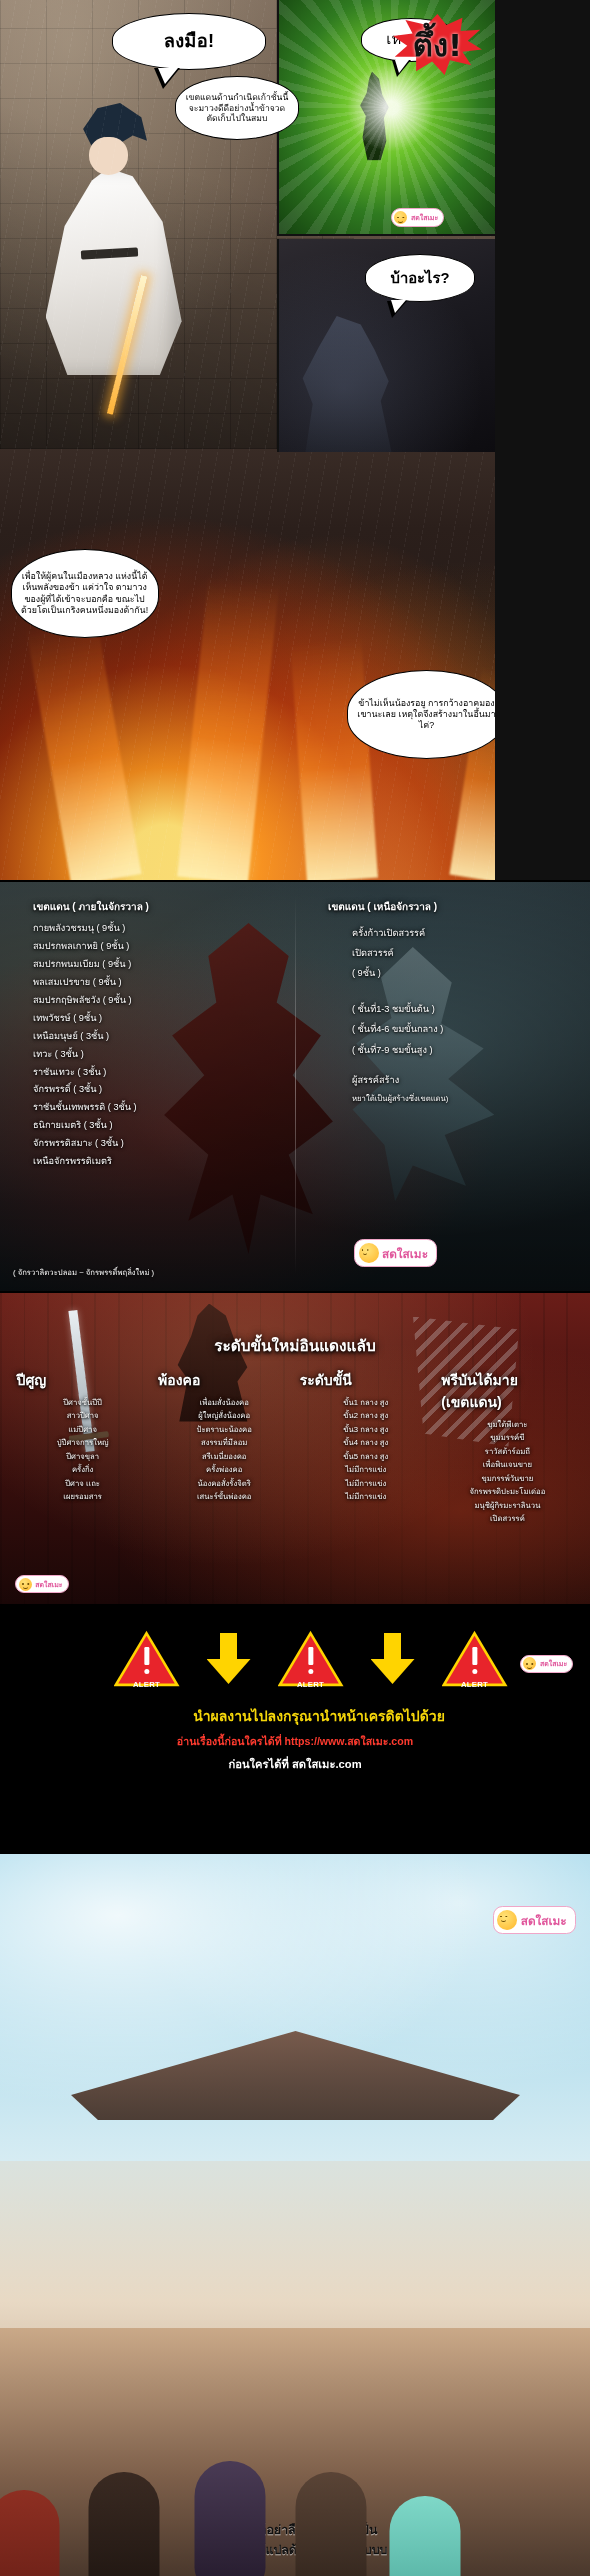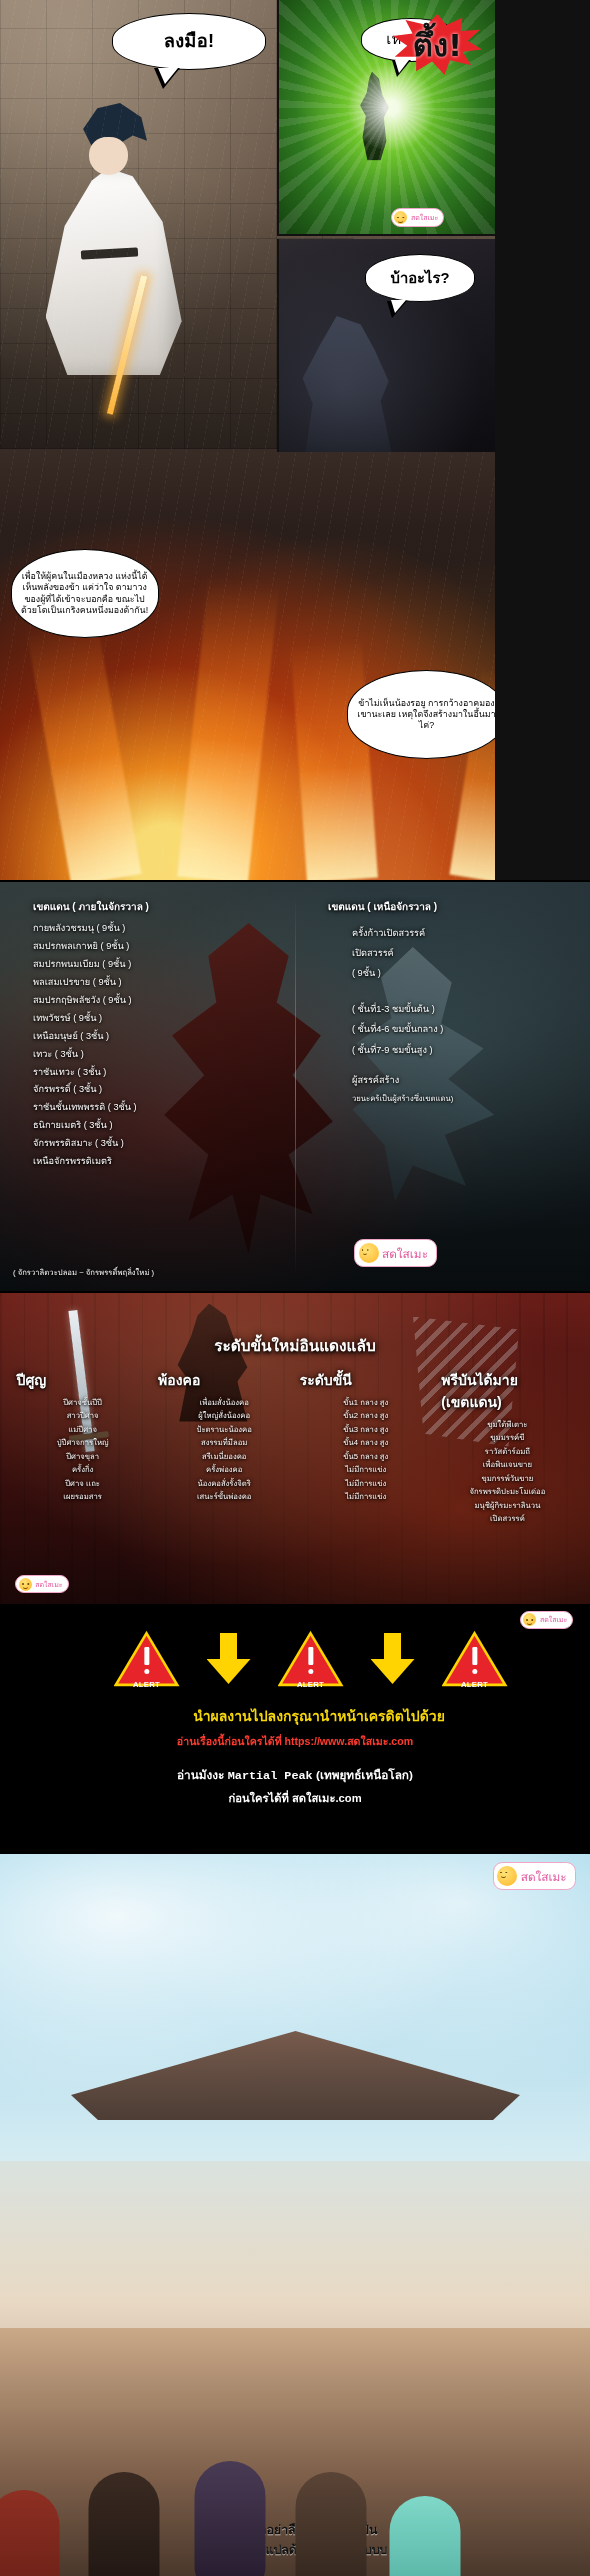--- a/index.html
+++ b/index.html
@@ -195,21 +195,21 @@
     position:absolute; inset:0; display:flex; align-items:center; justify-content:center;
     color:#111; font-size:31px; font-weight:bold; font-family:"DejaVu Sans", sans-serif;
     text-shadow:0 0 3.5px #fff;
   }
 
   
   .chip{
     position:absolute; display:flex; align-items:center; gap:3.5px;
     background:#fff; border:1.2px solid #f0a6c8; border-radius:9.4px;
     padding:1.8px 5.3px 1.8px 2.4px; z-index:9;
-    font-size:7px; color:#e0559b; font-weight:normal;
+    font-size:7px; color:#e0559b; font-weight:bold;margin-top:44px;
   }
   .chip .sun{
     width:13px;height:13px;border-radius:50%;
     background:radial-gradient(circle at 40% 35%, #ffe37a, #ffb627);
     position:relative; flex:none;
   }
   .chip .sun:before{
     content:""; position:absolute; left:3px; top:5.3px; width:1.8px;height:1.8px;border-radius:50%;background:#6b4a00;
     box-shadow:5.3px 0 0 #6b4a00;
   }
@@ -460,20 +460,23 @@
     <div class="sub-dark">
       <div class="darkhead"></div>
     </div>
 
     <div class="bub bub-big-shout">
       <span>ลงมือ!</span>
       <span class="tail"></span>
       <span class="tail2"></span>
     </div>
 
+    <div class="bub bub-n1">
+      <span>เขตแดนด้านกำเนิดเก้าชั้นนี้ จะมาวงดีดีอย่างน้ำข้าจวดตัดเก็บไปในสมบ</span>
+    </div>
 
     <div class="bub bub-heu">
       <span>เหวอ~~</span>
       <span class="tail"></span>
       <span class="tail2"></span>
     </div>
 
     <div class="sfx">
       <div class="burst"></div>
       <div class="glyph">ตึ้ง!</div>
@@ -524,21 +527,21 @@
     <div class="col-list" style="left:352px; top:41px; line-height:2.2;">
       <div>ครั้งก้าวเปิดสวรรค์</div>
       <div>เปิดสวรรค์</div>
       <div>( 9ชั้น )</div>
       <div style="height:15.4px"></div>
       <div>( ชั้นที่1-3  ชมขั้นต้น )</div>
       <div>( ชั้นที่4-6  ขมขั้นกลาง )</div>
       <div>( ชั้นที่7-9  ชมขั้นสูง )</div>
       <div style="height:10.6px"></div>
       <div>ผู้สรรค์สร้าง</div>
-      <div style="font-size:7.7px">วยนะคร้เป็นผู้สร้างซึ่งเขตแดน)</div>
+      <div style="font-size:7.7px">หยาใต้เป็นผู้สร้างซึ่งเขตแดน)</div>
     </div>
 
     <div class="chip big" style="left:354px; bottom:23.6px;">
       <span class="sun"></span>
       <span>สดใสเมะ</span>
     </div>
   </section>
 
   <section class="panel3">
     <div class="p3-art"></div>
@@ -635,23 +638,20 @@
         <span class="tri-in"></span>
         <span class="bang"></span>
         <span class="dot"></span>
         <span class="word">ALERT</span>
       </div>
     </div>
 
     <div class="p4-lines">
       <div class="p4-l1">นำผลงานไปลงกรุณานำหน้าเครดิตไปด้วย</div>
       <div class="p4-l2">อ่านเรื่องนี้ก่อนใครได้ที่ https://www.สดใสเมะ.com</div>
-      <div class="p4-l3">
-        <span>อ่านมังงะ </span><span class="mono">Martial Peak</span><span> (เทพยุทธ์เหนือโลก)</span>
-      </div>
       <div class="p4-l4">ก่อนใครได้ที่ สดใสเมะ.com</div>
     </div>
   </section>
 
   <section class="panel5">
     <div class="p5-sky"></div>
     <div class="p5-roof"></div>
     <div class="p5-ground"></div>
 
     <div class="girl g1">

